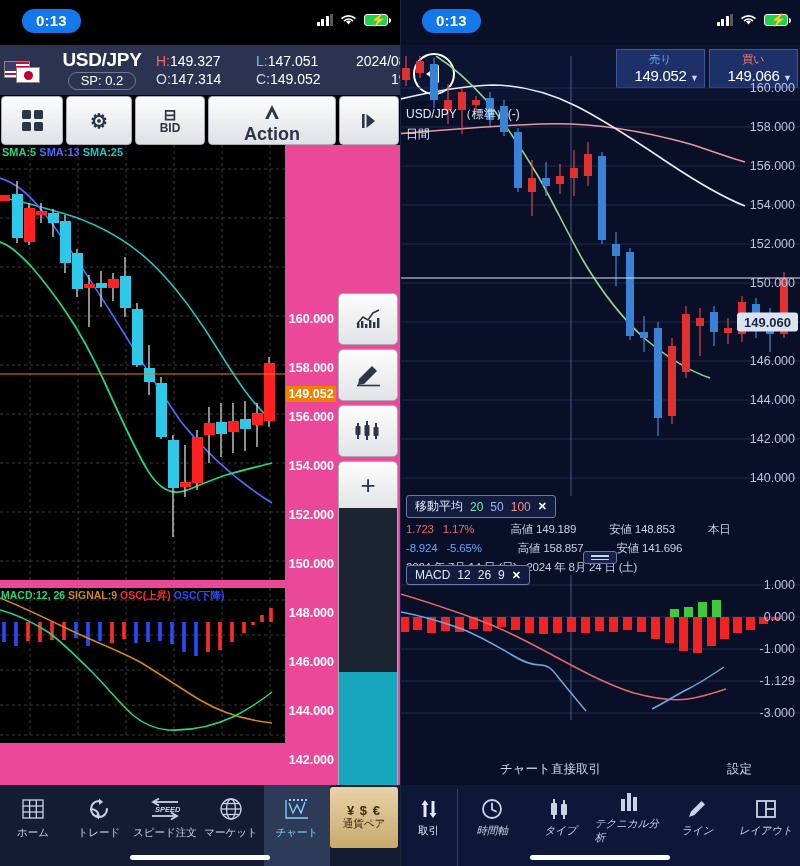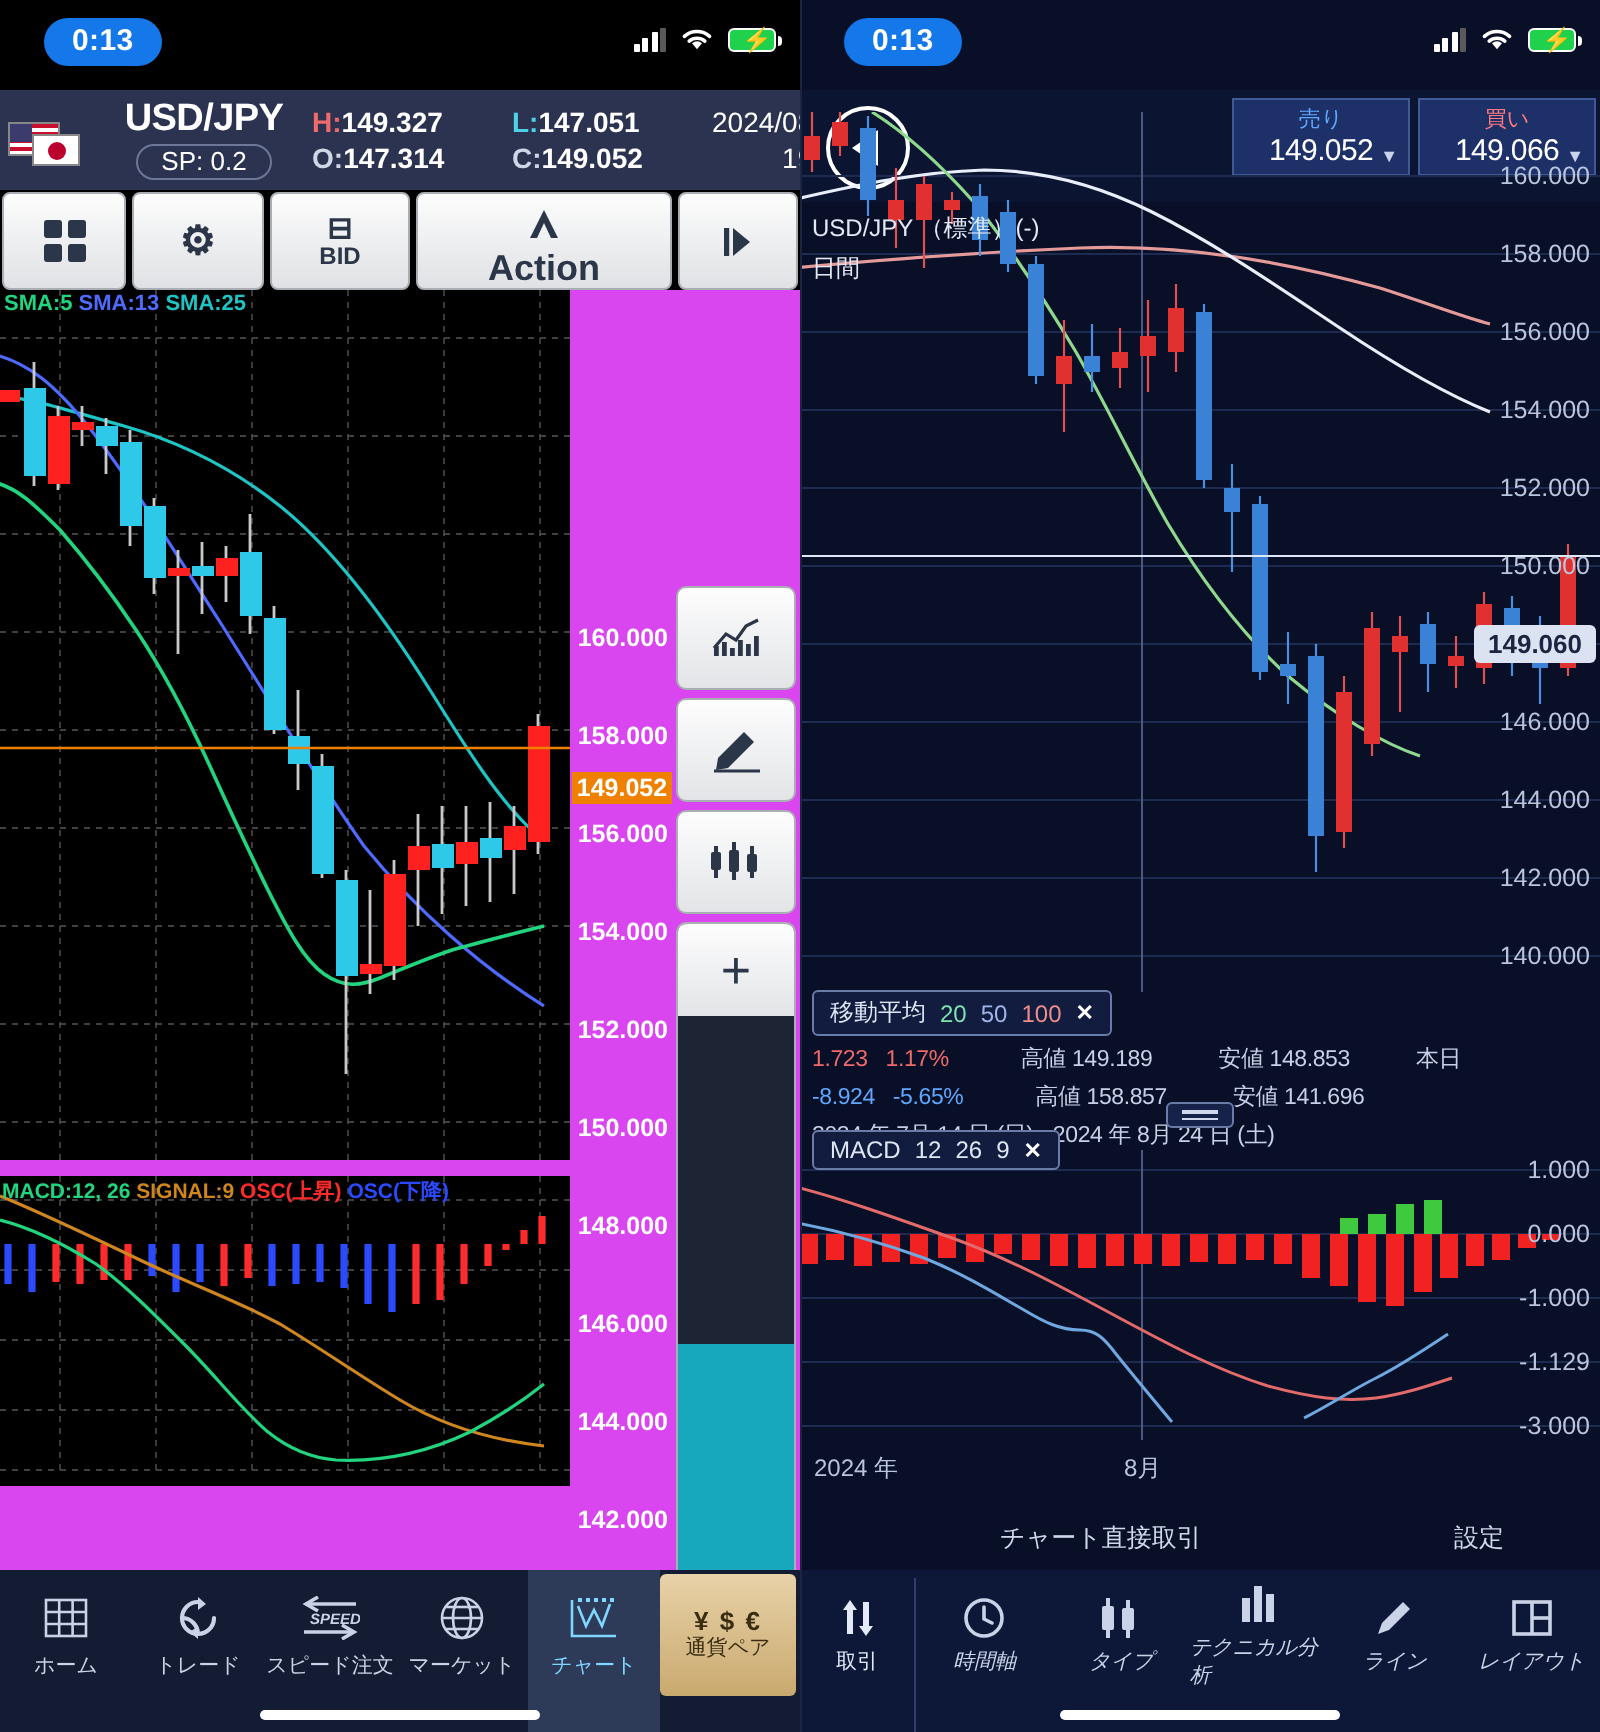--- a/index.html
+++ b/index.html
@@ -43,21 +43,21 @@
   .flag-us { position:absolute; left:0; top:4px; width:26px; height:17px;
     background: repeating-linear-gradient(#c8102e 0 1.9px, #fff 1.9px 3.8px);
     border: .5px solid #888; }
   .flag-us:before { content:""; position:absolute; left:0; top:0; width:11px; height:9px; background:#3c3b6e; }
   .flag-jp { position:absolute; left:12px; top:10px; width:24px; height:16px; background:#fff; border:.5px solid #888; }
   .flag-jp:before { content:""; position:absolute; left:7px; top:3px; width:9px; height:9px; border-radius:50%; background:#bc002d; }
 
   .pair-col { display: flex; flex-direction: column; align-items: center; }
   .pair-name { font-size: 19px; font-weight: 700; letter-spacing: -.3px; line-height: 20px; }
   .sp-pill { border:1px solid #6f7799; border-radius:9px; font-size:13px; padding:0px 12px 1px; margin-top:2px; }
-  .kv { display:flex; flex-direction:column; gap:2px; font-size:14px;font-weight:bold; }
+  .kv { display:flex; flex-direction:column; gap:2px; font-size:14px; }
   .kv div { white-space: nowrap; }
   .k-h { color:#ef6a6a; } .k-l { color:#4fd2e8; } .k-o,.k-c { color:#cfd6e6; }
   .kv .val { color:#fff; }
   .dt-col { text-align:right; font-size:14px; display:flex; flex-direction:column; gap:2px; color:#fff; padding-right:2px;}
 
   
   .toolbar { height: 50px; display: flex; gap: 3px; padding: 1px 1px 0; background:#000; }
   .tbtn {
     background: linear-gradient(#fdfdfd, #dfe1e4);
     border: 1px solid #a9adb4; border-radius: 4px;
@@ -67,21 +67,21 @@
   }
   .tb1 { width: 62px; } .tb2 { width: 66px; } .tb3 { width: 70px; }
   .tb4 { flex: 1; flex-direction: column; gap: 6px; font-size: 18px; font-weight: 600; }
   .tb5 { width: 60px; }
   .grid4 { display:grid; grid-template-columns:9px 9px; grid-template-rows:9px 9px; gap:3px; }
   .grid4 span { background:#2b3648; border-radius:1.5px; }
   .gear { font-size: 20px; line-height: 20px; }
   .bidico { font-size:15px; line-height:15px; }
 
   
-  .chart-wrap { position: relative; height: 640px; background:#d946ef; }
+  .chart-wrap { position: relative; height: 640px; background:#ec4899; }
   .chart-main { position:absolute; left:0; top:0; width:285px; height:435px; background:#000; }
   .chart-macd { position:absolute; left:0; top:443px; width:285px; height:155px; background:#000; }
   .legend-top { position:absolute; left:2px; top:1px; font-size:11px; font-weight:700; z-index:5; white-space:nowrap; }
   .legend-top .s5{color:#22d47e} .legend-top .s13{color:#4f6bff} .legend-top .s25{color:#1fc4c4}
   .legend-macd { position:absolute; left:1px; top:1px; font-size:10.5px; font-weight:700; z-index:5; white-space:nowrap; }
   .legend-macd .m1{color:#22d47e} .legend-macd .m2{color:#d0861f} .legend-macd .m3{color:#ff2b2b} .legend-macd .m4{color:#2b49ff}
 
   .axis-left { position:absolute; left:285px; top:150px; width:52px; height:620px; }
   .axis-left div { position:absolute; right:3px; color:#fff; font-size:12.5px; font-weight:600; transform:translateY(-50%); white-space:nowrap; }
   .price-tag {
@@ -885,24 +885,20 @@
       <div style="top:383px">142.000</div>
       <div style="top:422px">140.000</div>
       <div style="top:529px">1.000</div>
       <div style="top:561px">0.000</div>
       <div style="top:593px">-1.000</div>
       <div style="top:625px">-1.129</div>
       <div style="top:657px">-3.000</div>
     </div>
     <div class="rtag" style="top:322px">149.060</div>
 
-    <div class="rx-axis">
-      <span style="left:7px">2024 年</span>
-      <span style="left:162px">8月</span>
-    </div>
 
     <div class="rp-actions">
       <span class="a1">チャート直接取引</span>
       <span class="a2">設定</span>
     </div>
 
     <div class="navbar-right">
       <div class="rnav-first">
         <span class="ico">
           <svg width="22" height="22" viewBox="0 0 22 22">

